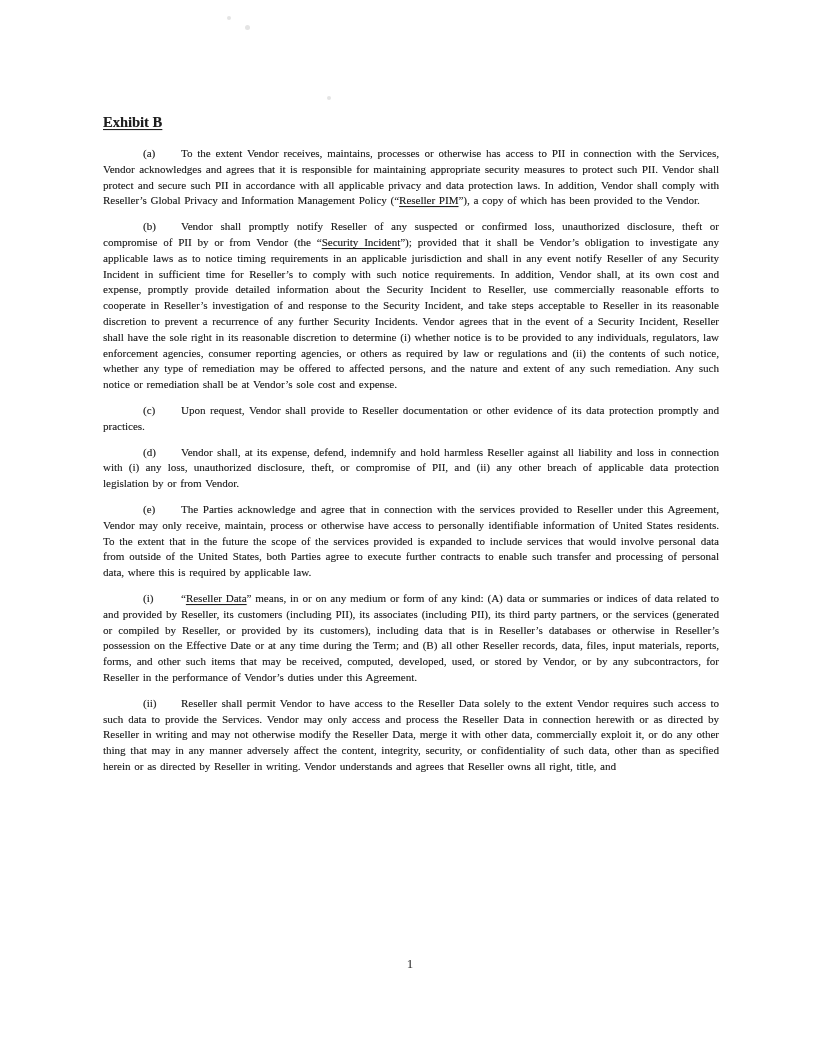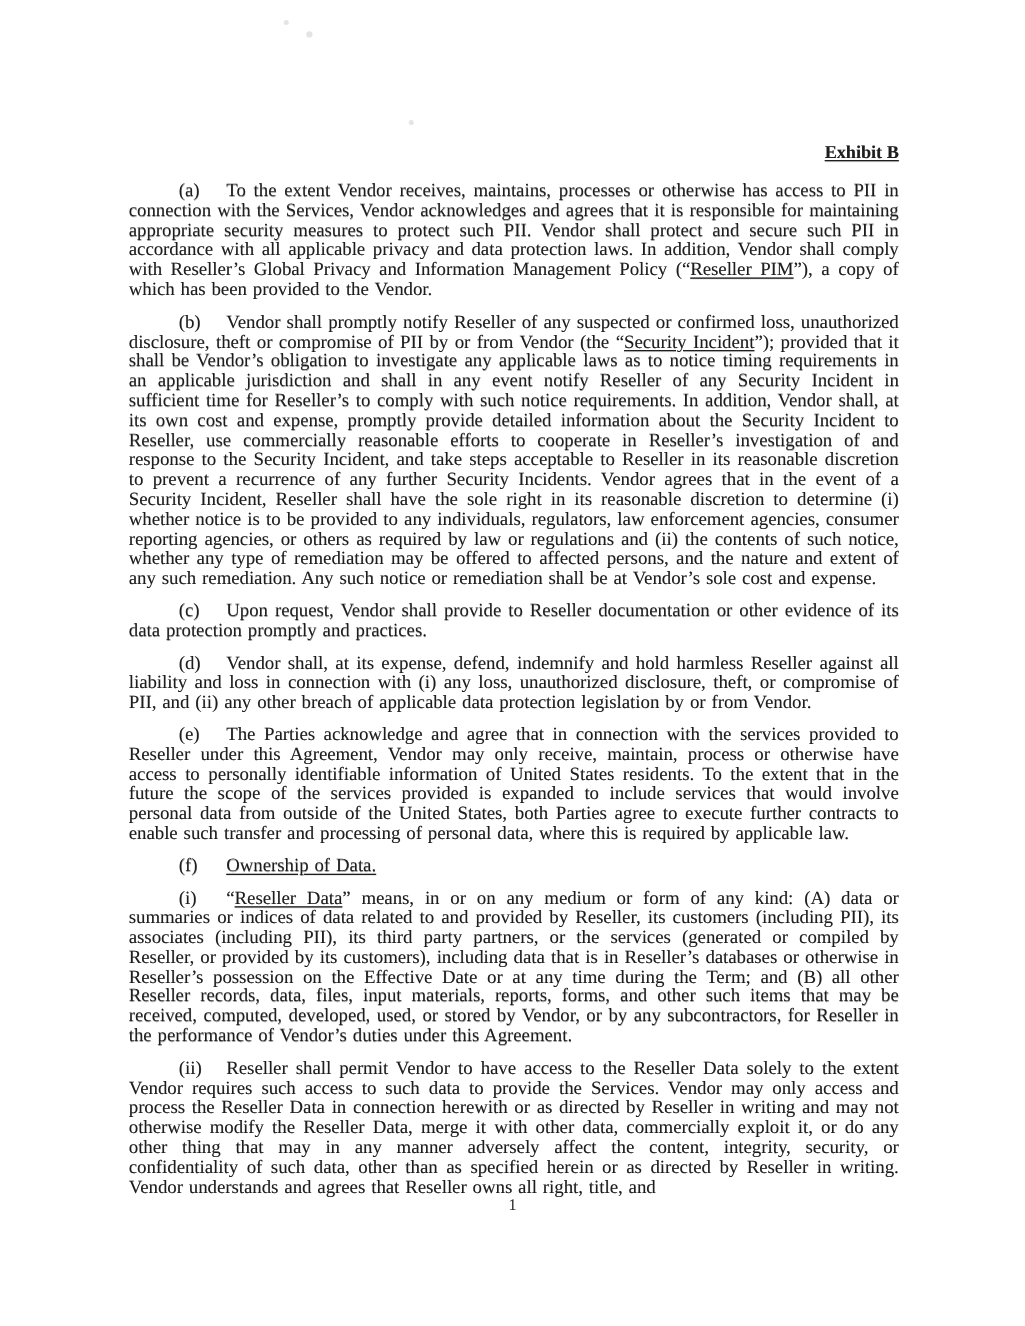--- a/index.html
+++ b/index.html
@@ -10,35 +10,35 @@
     color: #1e1e1e;
     position: relative;
     overflow: hidden;
   }
   .page {
     position: absolute; inset: 0;
     padding: 114px 101px 0 103px;
     box-sizing: border-box;
   }
   .heading {
-    text-align: right;
+    text-align: left;
     font-weight: bold;
     font-size: 14.5px;
     line-height: 17px;
     text-shadow: 0.2px 0.2px 0.4px rgba(20,20,20,0.45);
   }
   .title-line {
     text-decoration: underline;
     text-underline-offset: 2px;
   }
   .body-text { margin-top: 15px; }
   .para {
     margin: 10px 0 0 0;
     text-align: justify;
-    font-size: 15px;
+    font-size: 11px;
     line-height: 15.8px;
     text-indent: 40px;
     word-spacing: 1px;
     text-shadow: 0.2px 0.2px 0.4px rgba(20,20,20,0.4);
   }
   .plabel {
     display: inline-block;
     min-width: 38px;
     text-indent: 0;
   }
@@ -73,19 +73,18 @@
 <div class="page">
   <div class="heading">
     <div class="title-line">Exhibit B</div>
   </div>
   <div class="body-text" id="paragraphs">
       <p class="para"><span class="plabel">(a)</span><span>To the extent Vendor receives, maintains, processes or otherwise has access to PII in connection with the Services, Vendor acknowledges and agrees that it is responsible for maintaining appropriate security measures to protect such PII.  Vendor shall protect and secure such PII in accordance with all applicable privacy and data protection laws.  In addition, Vendor shall comply with Reseller’s Global Privacy and Information Management Policy (“</span><span class="u">Reseller PIM</span><span>”), a copy of which has been provided to the Vendor.</span></p>
       <p class="para"><span class="plabel">(b)</span><span>Vendor shall promptly notify Reseller of any suspected or confirmed loss, unauthorized disclosure, theft or compromise of PII by or from Vendor (the “</span><span class="u">Security Incident</span><span>”); provided that it shall be Vendor’s obligation to investigate any applicable laws as to notice timing requirements in an applicable jurisdiction and shall in any event notify Reseller of any Security Incident in sufficient time for Reseller’s to comply with such notice requirements.  In addition, Vendor shall, at its own cost and expense, promptly provide detailed information about the Security Incident to Reseller, use commercially reasonable efforts to cooperate in Reseller’s investigation of and response to the Security Incident, and take steps acceptable to Reseller in its reasonable discretion to prevent a recurrence of any further Security Incidents.  Vendor agrees that in the event of a Security Incident, Reseller shall have the sole right in its reasonable discretion to determine (i) whether notice is to be provided to any individuals, regulators, law enforcement agencies, consumer reporting agencies, or others as required by law or regulations and (ii) the contents of such notice, whether any type of remediation may be offered to affected persons, and the nature and extent of any such remediation.  Any such notice or remediation shall be at Vendor’s sole cost and expense.</span></p>
       <p class="para"><span class="plabel">(c)</span><span>Upon request, Vendor shall provide to Reseller documentation or other evidence of its data protection promptly and practices.</span></p>
       <p class="para"><span class="plabel">(d)</span><span>Vendor shall, at its expense, defend, indemnify and hold harmless Reseller against all liability and loss in connection with (i) any loss, unauthorized disclosure, theft, or compromise of PII, and (ii) any other breach of applicable data protection legislation by or from Vendor.</span></p>
       <p class="para"><span class="plabel">(e)</span><span>The Parties acknowledge and agree that in connection with the services provided to Reseller under this Agreement, Vendor may only receive, maintain, process or otherwise have access to personally identifiable information of United States residents.  To the extent that in the future the scope of the services provided is expanded to include services that would involve personal data from outside of the United States, both Parties agree to execute further contracts to enable such transfer and processing of personal data, where this is required by applicable law.</span></p>
-      <p class="para"><span class="plabel">(f)</span><span class="u">Ownership of Data.</span></p>
       <p class="para"><span class="plabel">(i)</span><span>“</span><span class="u">Reseller Data</span><span>” means, in or on any medium or form of any kind:  (A) data or summaries or indices of data related to and provided by Reseller, its customers (including PII), its associates (including PII), its third party partners, or the services (generated or compiled by Reseller, or provided by its customers), including data that is in Reseller’s databases or otherwise in Reseller’s possession on the Effective Date or at any time during the Term; and (B) all other Reseller records, data, files, input materials, reports, forms, and other such items that may be received, computed, developed, used, or stored by Vendor, or by any subcontractors, for Reseller in the performance of Vendor’s duties under this Agreement.</span></p>
       <p class="para"><span class="plabel">(ii)</span><span>Reseller shall permit Vendor to have access to the Reseller Data solely to the extent Vendor requires such access to such data to provide the Services.  Vendor may only access and process the Reseller Data in connection herewith or as directed by Reseller in writing and may not otherwise modify the Reseller Data, merge it with other data, commercially exploit it, or do any other thing that may in any manner adversely affect the content, integrity, security, or confidentiality of such data, other than as specified herein or as directed by Reseller in writing.  Vendor understands and agrees that Reseller owns all right, title, and</span></p>
     </div>
 </div>
 
 <div class="footer">1</div>
 
 </body></html>

